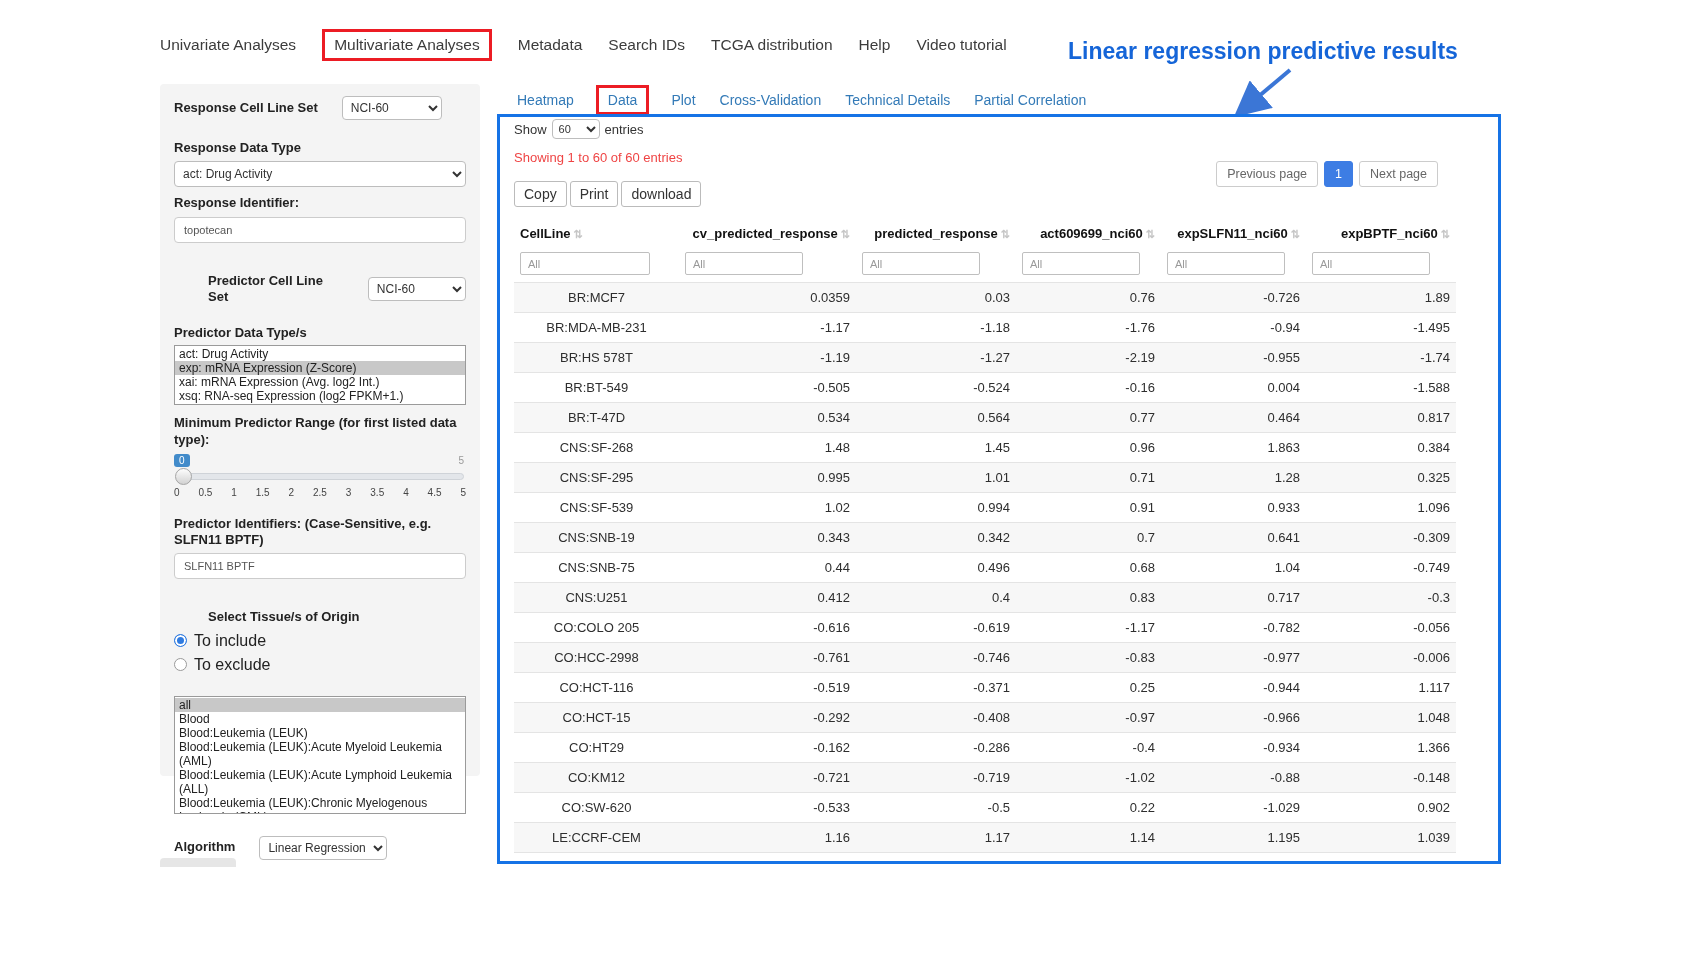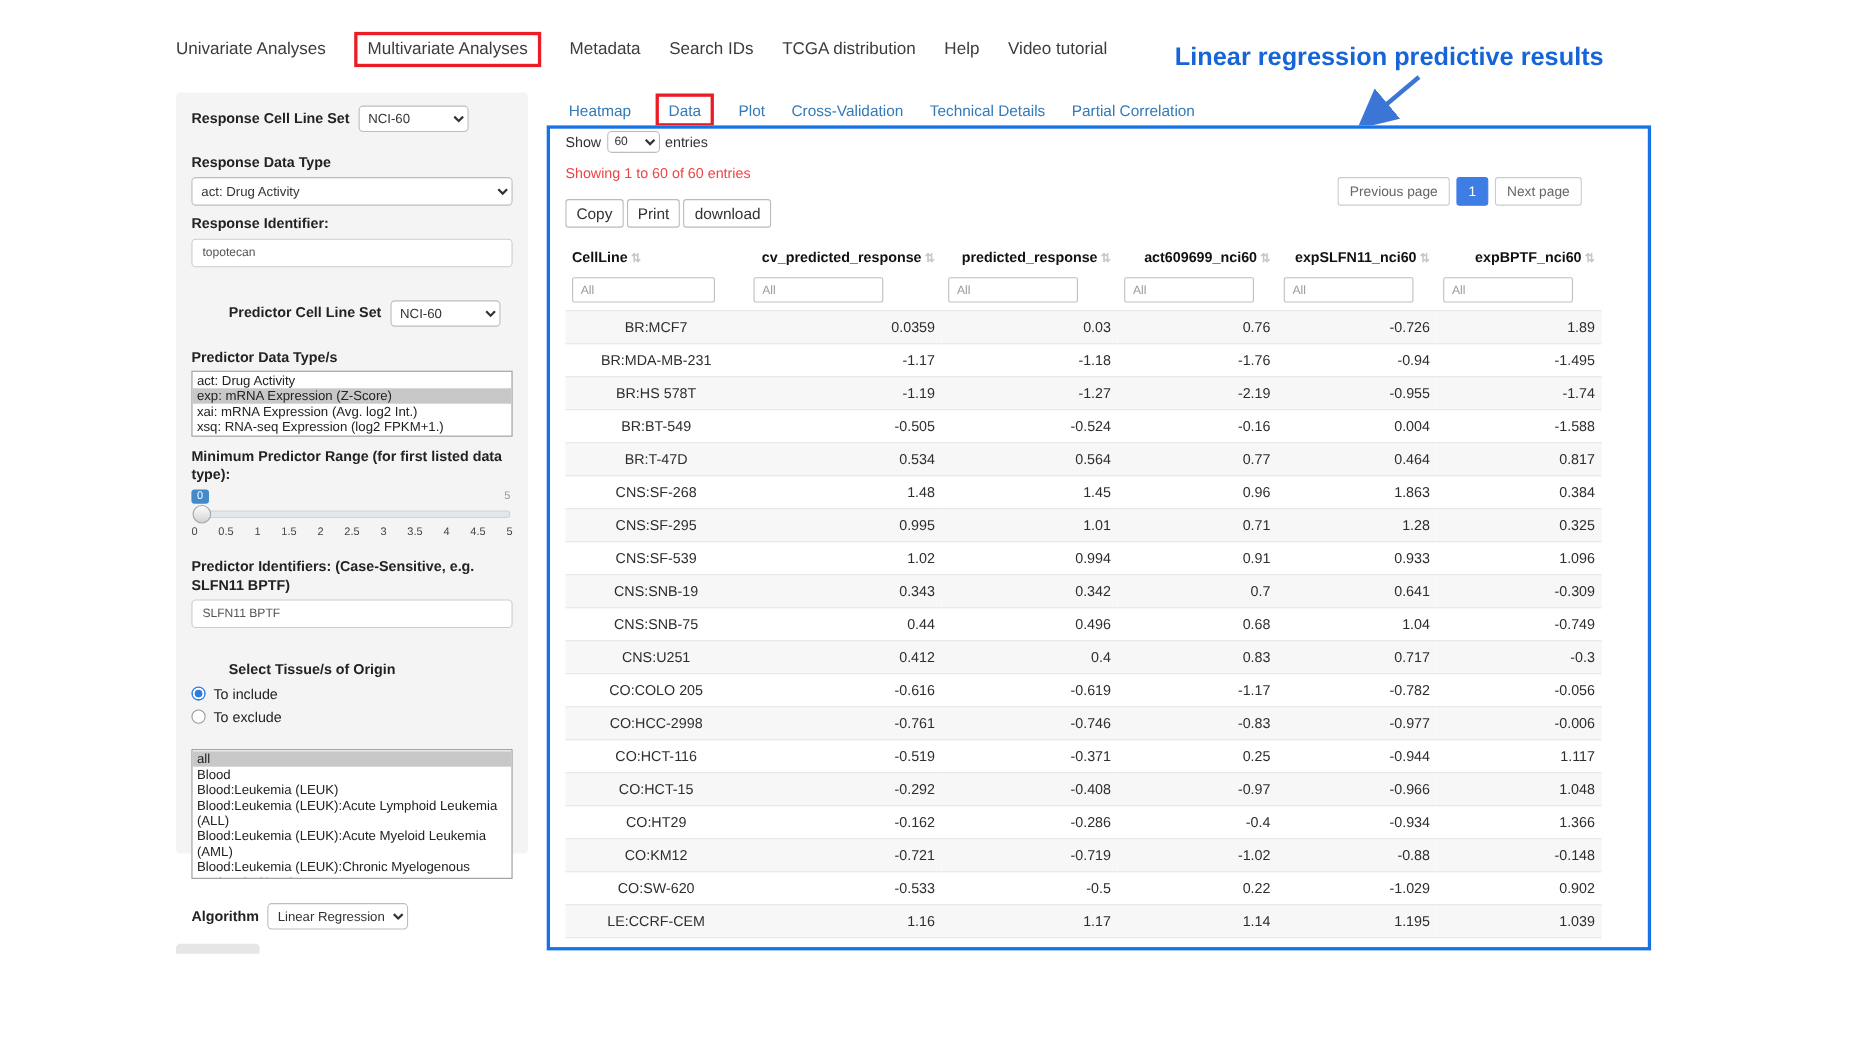--- a/index.html
+++ b/index.html
@@ -13,21 +13,21 @@
   .nav-item.red-box { border:3px solid #ec1c24; padding:4px 9px; margin:-4px 0; }
 
   
   .callout { position:absolute; left:1068px; top:38px; font-size:23px; font-weight:bold; color:#1565d8; }
   .arrow-svg { position:absolute; left:1228px; top:66px; }
 
   
   .sidebar { position:absolute; left:160px; top:84px; width:320px; height:692px;
              background:#f4f4f4; border-radius:4px; padding:12px 14px; font-size:13px; }
   .lbl { font-weight:bold; font-size:13px; color:#222; line-height:1.25; }
-  .row-inline { display:flex; align-items:center; gap:8px; }
+  .row-inline { display:flex; align-items:center; gap:24px; }
   .sel { font-size:12px; border:1px solid #bdbdbd; border-radius:4px; background:#fff; color:#333;
          padding:2px 4px; height:24px; }
   .sel-sm { width:100px; }
   .sel-full { width:100%; margin-top:5px; height:26px; }
   .sel-tiny { width:48px; height:20px; font-size:11px; padding:0 2px; }
   .txt { width:100%; height:26px; border:1px solid #ccc; border-radius:4px; background:#fff;
          font-size:11px; color:#555; padding:4px 9px; margin-top:5px; font-family:"Liberation Sans",sans-serif; }
   .listbox { background:#fff; border:1px solid #9a9a9a; margin-top:4px; padding:1px 0; overflow:hidden; }
   .lb-opt { font-size:12px; line-height:14px; padding:0 4px; color:#222; white-space:normal; cursor:default; }
   .lb-opt.selected { background:#c8c8c8; }
@@ -41,21 +41,21 @@
                  padding:1px 5px; border-radius:3px; }
   .slider-max { position:absolute; right:2px; top:1px; color:#999; font-size:10px; }
   .slider-track { position:absolute; left:2px; right:2px; top:19px; height:7px; background:#e3e6ea;
                   border:1px solid #cfd3d8; border-radius:4px; }
   .slider-handle { position:absolute; left:-2px; top:-6px; width:17px; height:17px; border-radius:50%;
                    background:linear-gradient(#fdfdfd,#d2d2d2); border:1px solid #a5a5a5; }
   .slider-ticks { position:absolute; left:0; right:0; top:33px; display:flex; justify-content:space-between;
                   font-size:10px; color:#444; }
 
   
-  .radio-row { display:flex; align-items:center; margin-top:6px; font-size:13px; color:#222; cursor:default; }
+  .radio-row { display:flex; align-items:center; margin-top:6px; font-size:16px; color:#222; cursor:default; }
   .radio { display:inline-block; width:13px; height:13px; border:1px solid #9a9a9a; border-radius:50%;
            background:#fff; margin-right:7px; flex:none; }
   .radio.checked { border-color:#2f7be0; background:#2f7be0; box-shadow:inset 0 0 0 2px #fff; }
 
   
   .tabs { position:absolute; left:517px; top:84px; height:32px; display:flex; align-items:center; gap:24px;
           font-size:14px; color:#337ab7; }
   .tab { white-space:nowrap; cursor:default; }
   .tab.red-box-tab { border:3px solid #ec1c24; padding:4px 9px; margin:-4px -2px; }
 
@@ -183,22 +183,22 @@
       <div class="radio-row">
         <span class="radio"></span>
         <span>To exclude</span>
       </div>
     </div>
 
   <div class="listbox tissue-listbox mt22" id="tissue-listbox">
       <div class="lb-opt selected">all</div>
       <div class="lb-opt">Blood</div>
       <div class="lb-opt">Blood:Leukemia (LEUK)</div>
+      <div class="lb-opt">Blood:Leukemia (LEUK):Acute Myeloid Leukemia (AML)</div>
       <div class="lb-opt">Blood:Leukemia (LEUK):Acute Lymphoid Leukemia (ALL)</div>
-      <div class="lb-opt">Blood:Leukemia (LEUK):Acute Myeloid Leukemia (AML)</div>
       <div class="lb-opt">Blood:Leukemia (LEUK):Chronic Myelogenous Leukemia (CML)</div>
     </div>
 
   <div class="row-inline mt22">
     <span class="lbl">Algorithm</span>
     <select class="sel">
       <option>Linear Regression</option>
     </select>
   </div>
 </aside>

